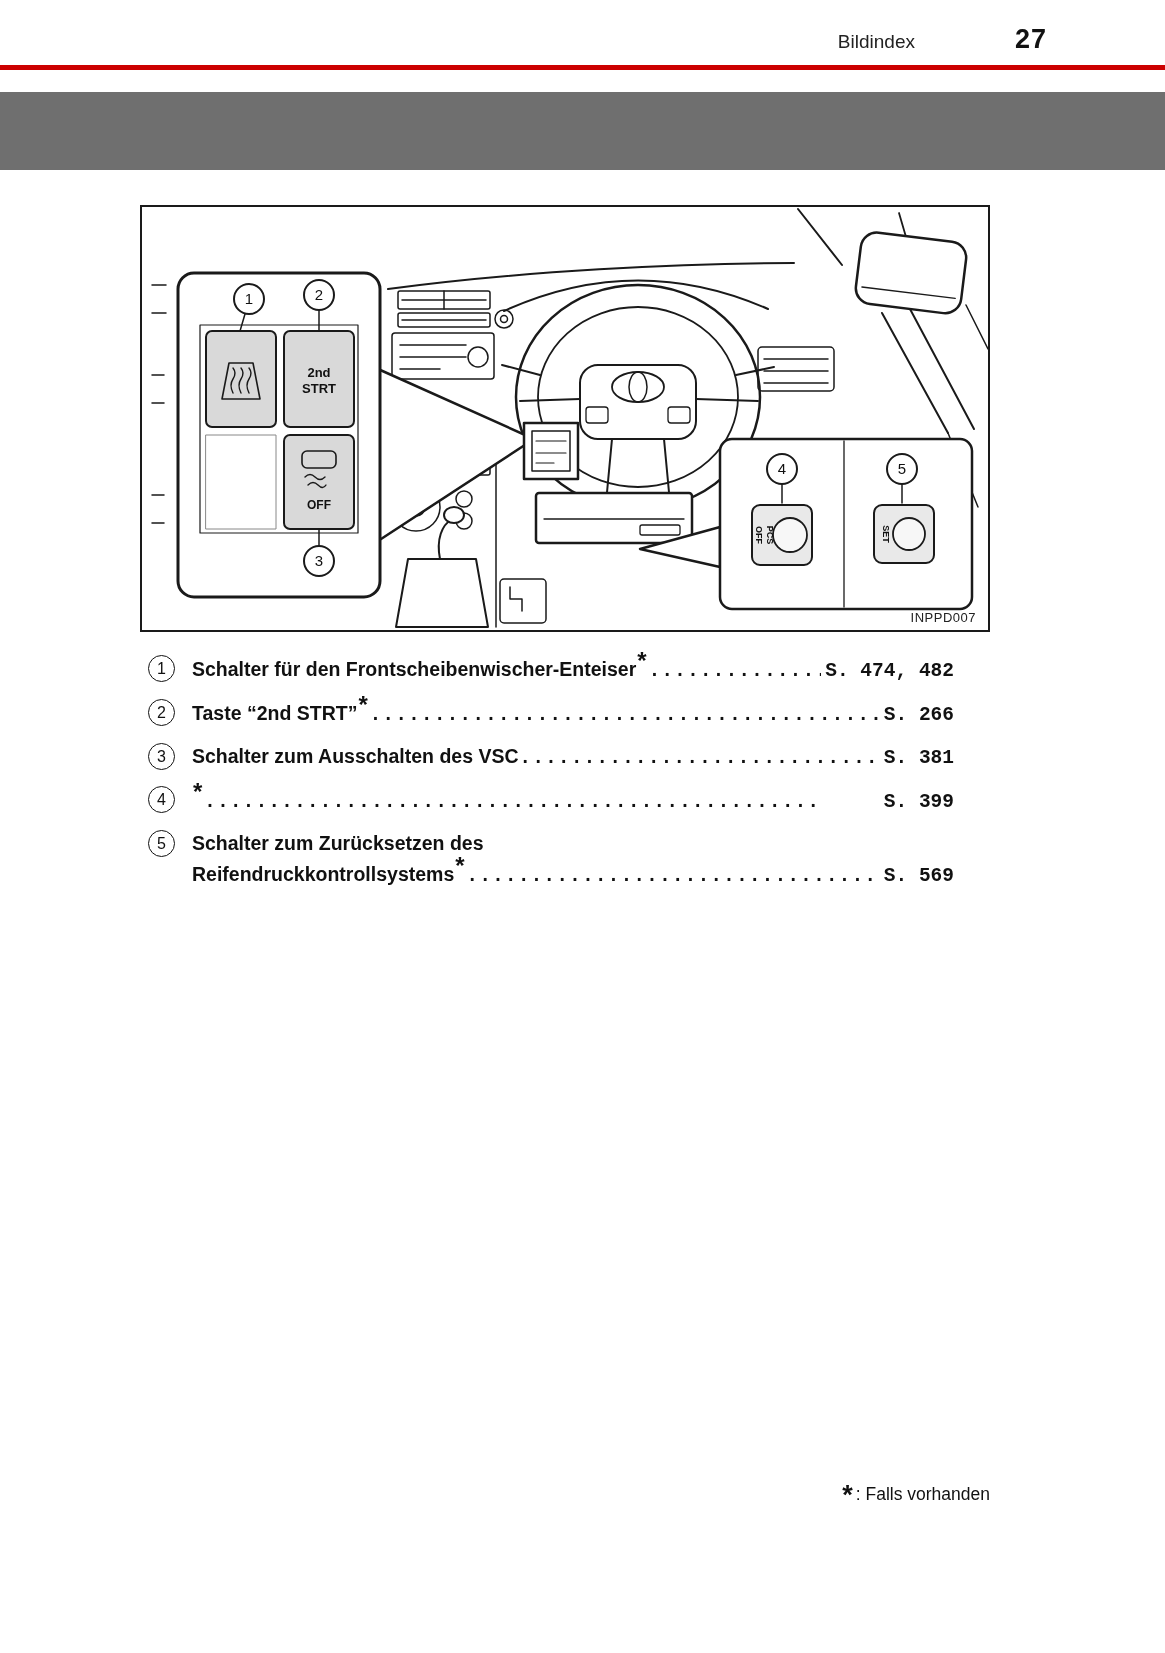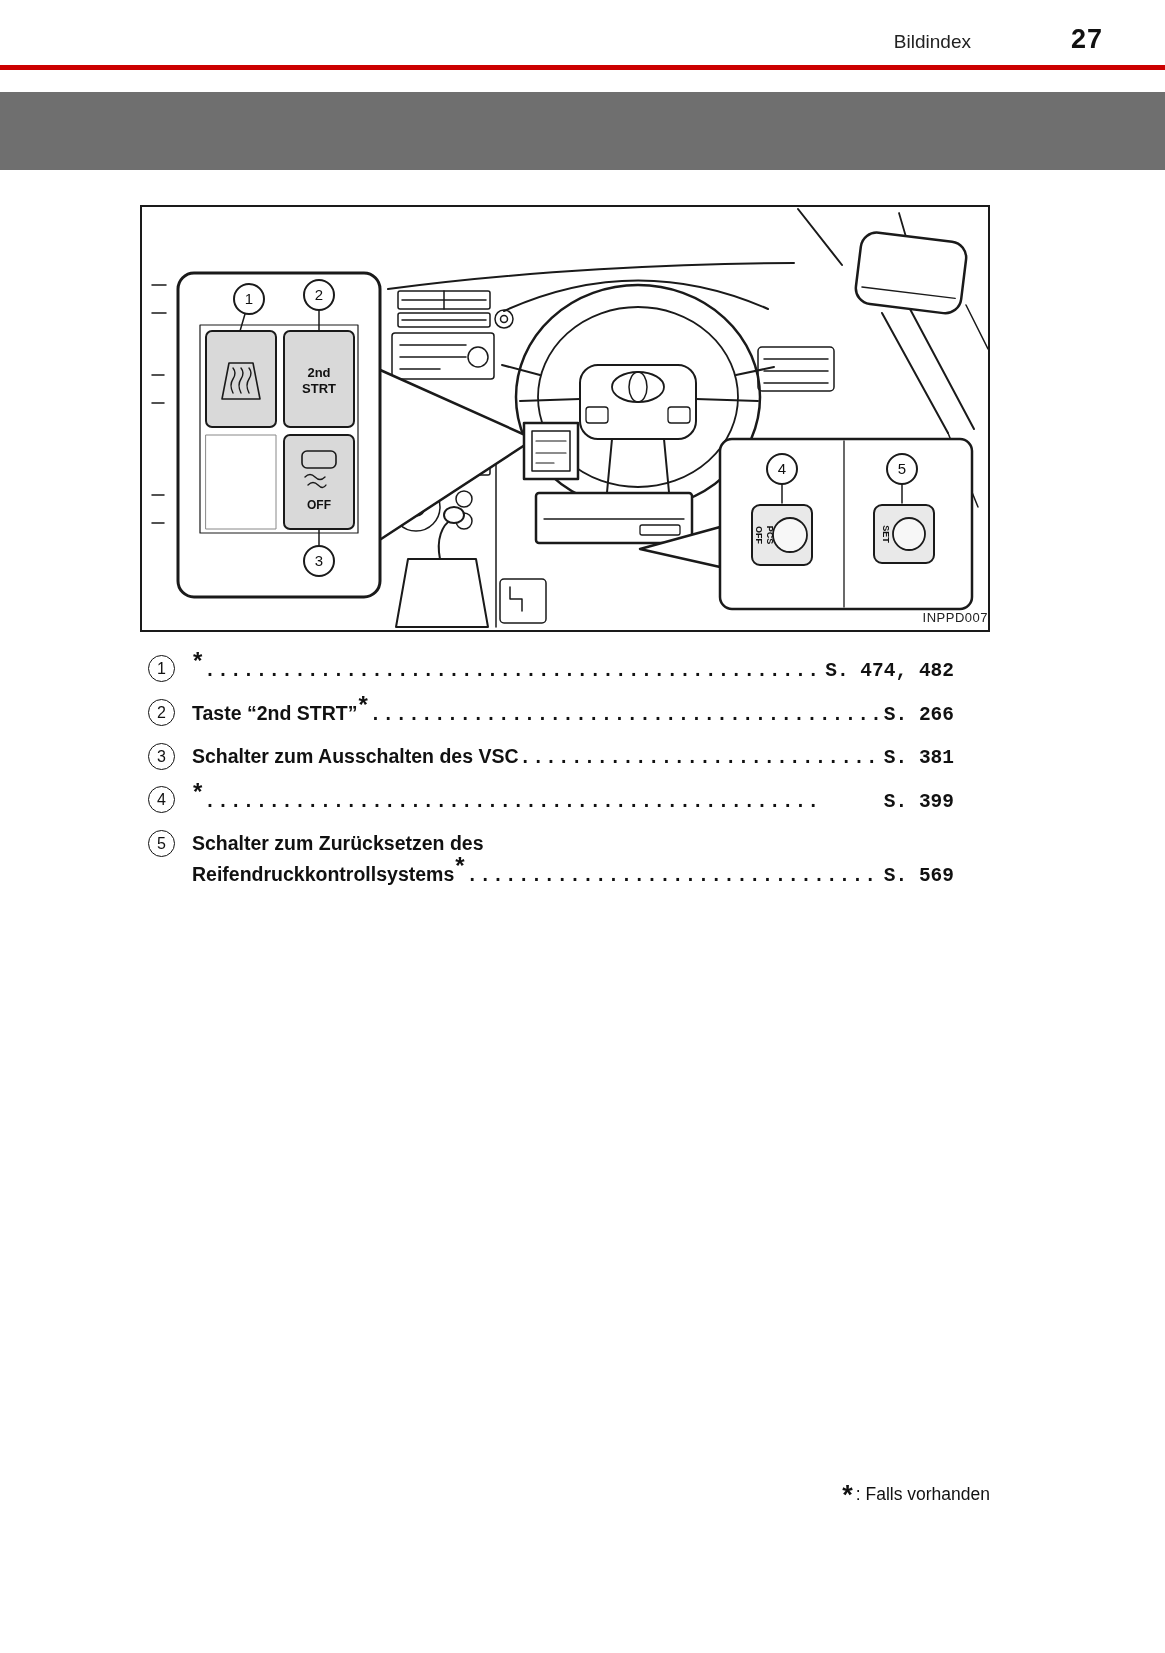--- a/index.html
+++ b/index.html
@@ -2,30 +2,30 @@
 <html style="--red: #cc0000; --gray: #6f6f6f;"><head>
 <meta charset="utf-8">
 <style>
   * { margin:0; padding:0; box-sizing:border-box; }
   html,body { background:#ffffff; }
   body {
     width:1165px; height:1653px; position:relative; overflow:hidden;
     font-family:"Liberation Sans", sans-serif; color:#111;
   }
   
-  .header-row { display:flex; justify-content:flex-end; align-items:baseline; gap:88px; padding:24px 62px 10px 0; }
+  .header-row { display:flex; justify-content:flex-end; align-items:baseline; gap:88px; padding:24px 118px 10px 0; }
   .section-title { font-size:19px; color:#222; }
   .page-number { font-size:27px; font-weight:bold; letter-spacing:1px;margin-left:12px; }
   .red-rule { width:100%; height:5px; background:var(--red,#cc0000); }
   .gray-banner { width:100%; height:78px; background:var(--gray,#6f6f6f); margin-top:22px; }
 
   
   .figure-box { position:absolute; left:140px; top:205px; width:850px; height:427px; border:2px solid #1a1a1a; background:#fff; }
   .figure-box svg { display:block; }
-  .figure-code { position:absolute; right:0; bottom:5px; font-size:13px; color:#222; letter-spacing:.5px; }
+  .figure-code { position:absolute; right:12px; bottom:5px; font-size:13px; color:#222; letter-spacing:.5px; }
 
   
   .legend { position:absolute; left:148px; top:653px; width:806px; display:flex; flex-direction:column; gap:11px; }
   .legend-row { display:flex; align-items:flex-start; gap:17px; }
   .num-circle { flex:none; width:27px; height:27px; border:1.6px solid #111; border-radius:50%;
     display:flex; align-items:center; justify-content:center; font-size:16px; margin-top:2px; }
   .legend-body { flex:1; min-width:0; display:flex; flex-direction:column; }
   .legend-line { display:flex; align-items:baseline; font-weight:bold; font-size:19.5px; line-height:30px; min-width:0; }
   .legend-text { white-space:nowrap; }
   .star { position:relative; top:-7px; font-size:24px; font-weight:bold; margin:0 1px; }
@@ -194,20 +194,21 @@
 </div>
 
 <div class="legend">
 
   <div class="legend-row">
     <span class="num-circle">
         <span>1</span>
       </span>
     <div class="legend-body">
       <div class="legend-line">
+        <span class="legend-text">Schalter für den Frontscheibenwischer-Enteiser</span>
         <span class="star">*</span>
         <span class="dots">. . . . . . . . . . . . . . . . . . . . . . . . . . . . . . . . . . . . . . . . . . . . . . . .</span>
         <span class="pageref">S. 474, 482</span>
       </div>
     </div>
   </div>
 
   <div class="legend-row">
     <span class="num-circle">
         <span>2</span>

